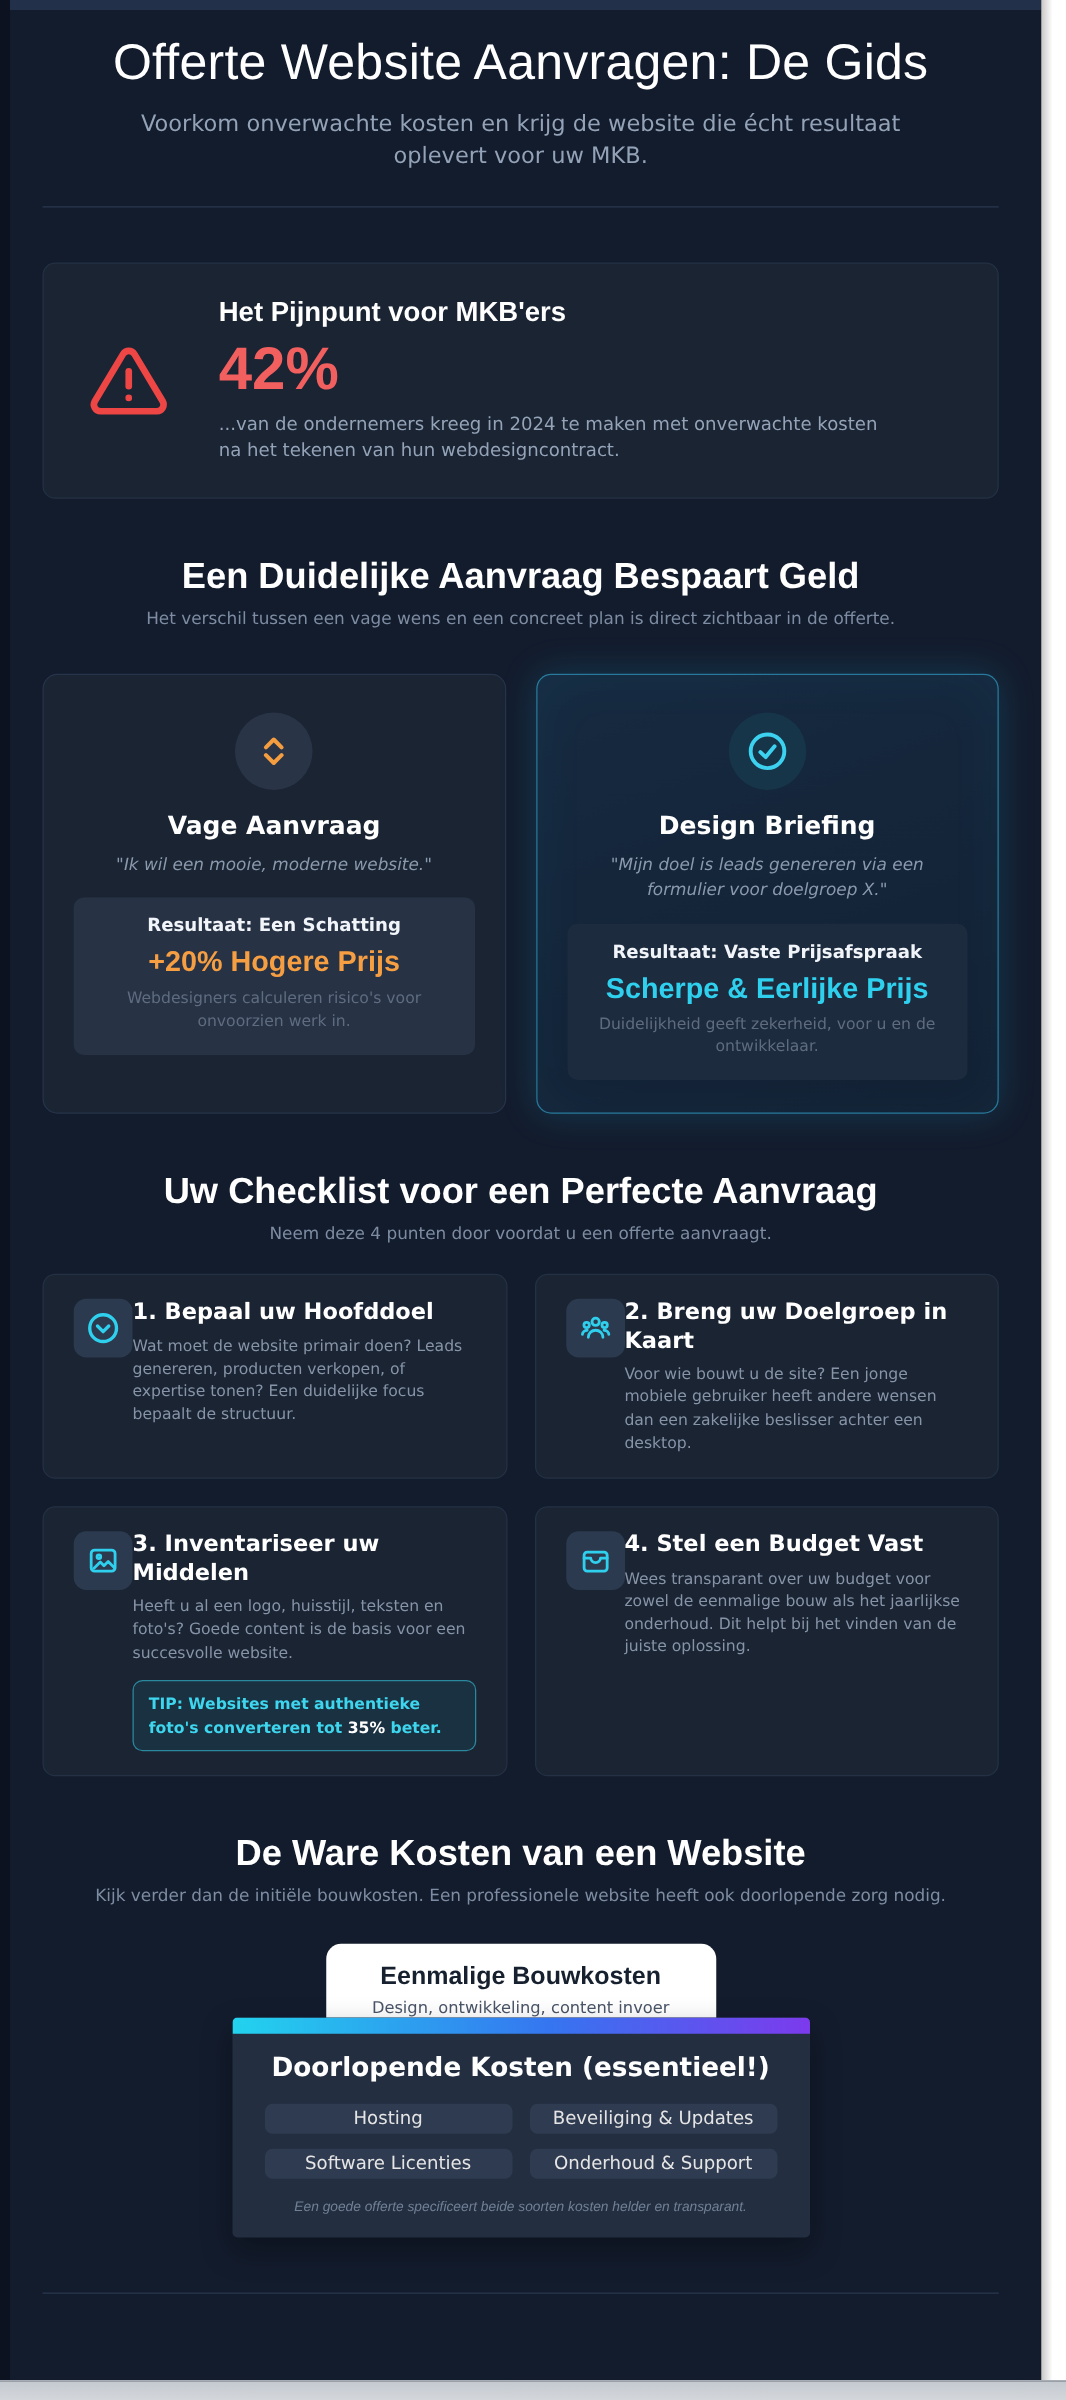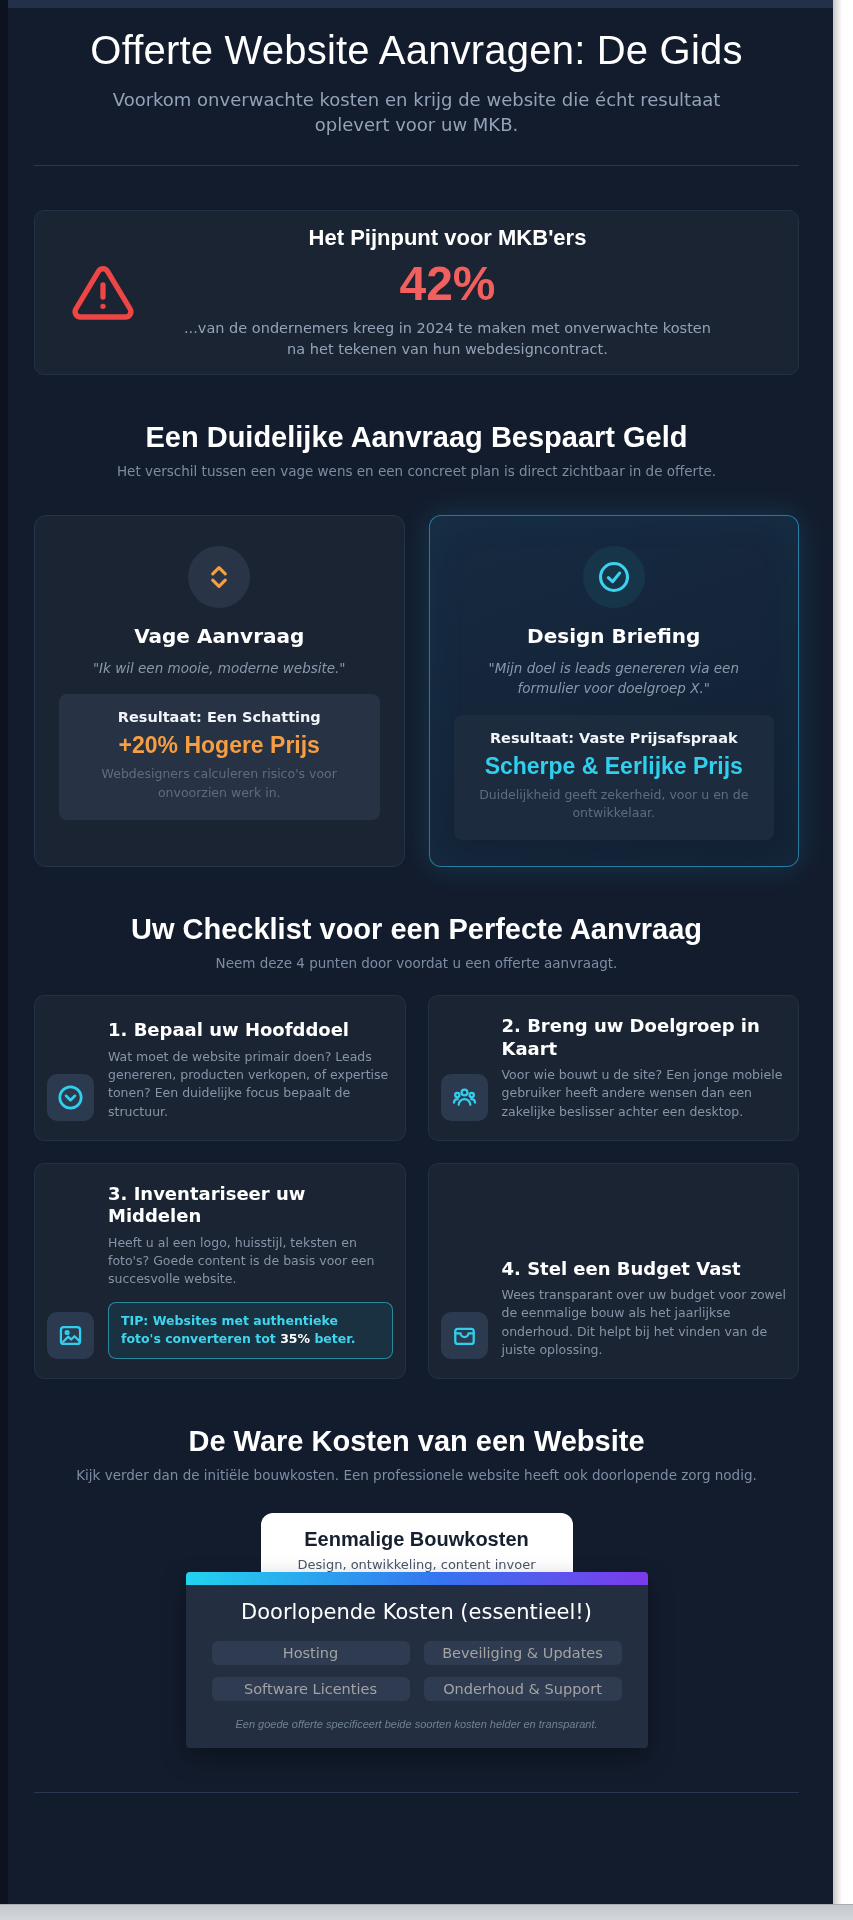--- a/index.html
+++ b/index.html
@@ -49,21 +49,21 @@
   .hero-sub{
     margin:14px auto 0;max-width:660px;
     font-size:18px;line-height:1.4;color:#93a2b7;text-align:center;
   }
   .divider{border:none;border-top:1px solid #2a3750;margin:28px 0 0;}
 
   
   .pain-card{
     margin-top:44px;background:var(--card-bg);
     border:1px solid #243044;border-radius:10px;
-    padding:14px 34px;display:flex;align-items:center;gap:38px;text-align:center;
+    padding:26px 34px;display:flex;align-items:center;gap:38px;
   }
   .pain-card svg{flex:0 0 auto;}
   .pain-heading{font-size:22px;font-weight:bold;color:#fff;}
   .pain-stat{font-size:48px;font-weight:bold;color:var(--accent-red);margin:5px 0 7px;}
   .pain-desc{font-size:14.5px;line-height:1.45;color:#94a3b8;max-width:545px;}
 
   
   .sect-title{margin-top:46px;font-size:29px;font-weight:bold;color:#fff;text-align:center;}
   .sect-sub{margin-top:9px;font-size:13.5px;color:#7d8ca2;text-align:center;}
 
@@ -94,21 +94,21 @@
   .result-label{font-size:14.5px;font-weight:bold;color:#f1f5f9;}
   .result-value{margin:7px 0 6px;font-size:23px;font-weight:bold;}
   .vague .result-value{color:var(--accent-orange);}
   .clear .result-value{color:var(--accent-cyan);}
   .result-note{font-size:12.5px;line-height:1.5;color:var(--text-dimmer);max-width:290px;margin:0 auto;}
 
   
   .check-grid{margin-top:24px;display:grid;grid-template-columns:1fr 1fr;gap:22px;}
   .check-card{
     background:var(--card-bg);border:1px solid #243044;border-radius:10px;
-    padding:19px 12px;display:flex;gap:14px;align-items:flex-end;
+    padding:19px 24px;display:flex;align-items:flex-start;
   }
   .icon-tile{
     flex:0 0 auto;width:47px;height:47px;border-radius:10px;background:#2c3a4f;
     display:flex;align-items:center;justify-content:center;color:var(--accent-cyan);
   }
   .check-title{font-size:18px;font-weight:bold;color:#fff;line-height:1.25;}
   .check-body{margin-top:6px;font-size:12.5px;line-height:1.46;color:#8794a8;}
   .tip-box{
     margin-top:13px;border:1px solid rgba(56,210,235,.55);
     background:rgba(34,200,235,.08);border-radius:8px;padding:9px 12px;
@@ -123,26 +123,26 @@
   }
   .one-time-title{font-size:20px;font-weight:bold;color:#16202f;}
   .one-time-sub{margin-top:6px;font-size:13px;color:#4a5568;}
   .recurring-card{
     width:462px;margin:-22px auto 0;position:relative;z-index:1;
     background:#232e40;border-radius:4px;overflow:hidden;
     box-shadow:0 10px 24px rgba(0,0,0,.35);
   }
   .grad-bar{height:13px;background:linear-gradient(90deg,#22d3ee,#3575f0 55%,#7c3aed);}
   .recurring-inner{padding:15px 26px 18px;}
-  .recurring-title{font-size:21px;font-weight:normal;color:#fff;text-align:center;}
+  .recurring-title{font-size:21px;font-weight:bold;color:#fff;text-align:center;}
   .pill-grid{margin-top:17px;display:grid;grid-template-columns:1fr 1fr;gap:12px 14px;}
   .pill{
     background:#2f3b50;border-radius:6px;height:24px;
     display:flex;align-items:center;justify-content:center;
-    font-size:14.5px;color:#a3a3a3;
+    font-size:14.5px;color:#e5e5e5;
   }
   .recurring-note{
     margin-top:17px;text-align:center;font-size:11px;color:#718096;
     font-family:"Liberation Sans",sans-serif;
     font-style:italic;
   }
 
   
   .footer-divider{border:none;border-top:1px solid #2a3750;margin:44px 0 0;}
 </style>

